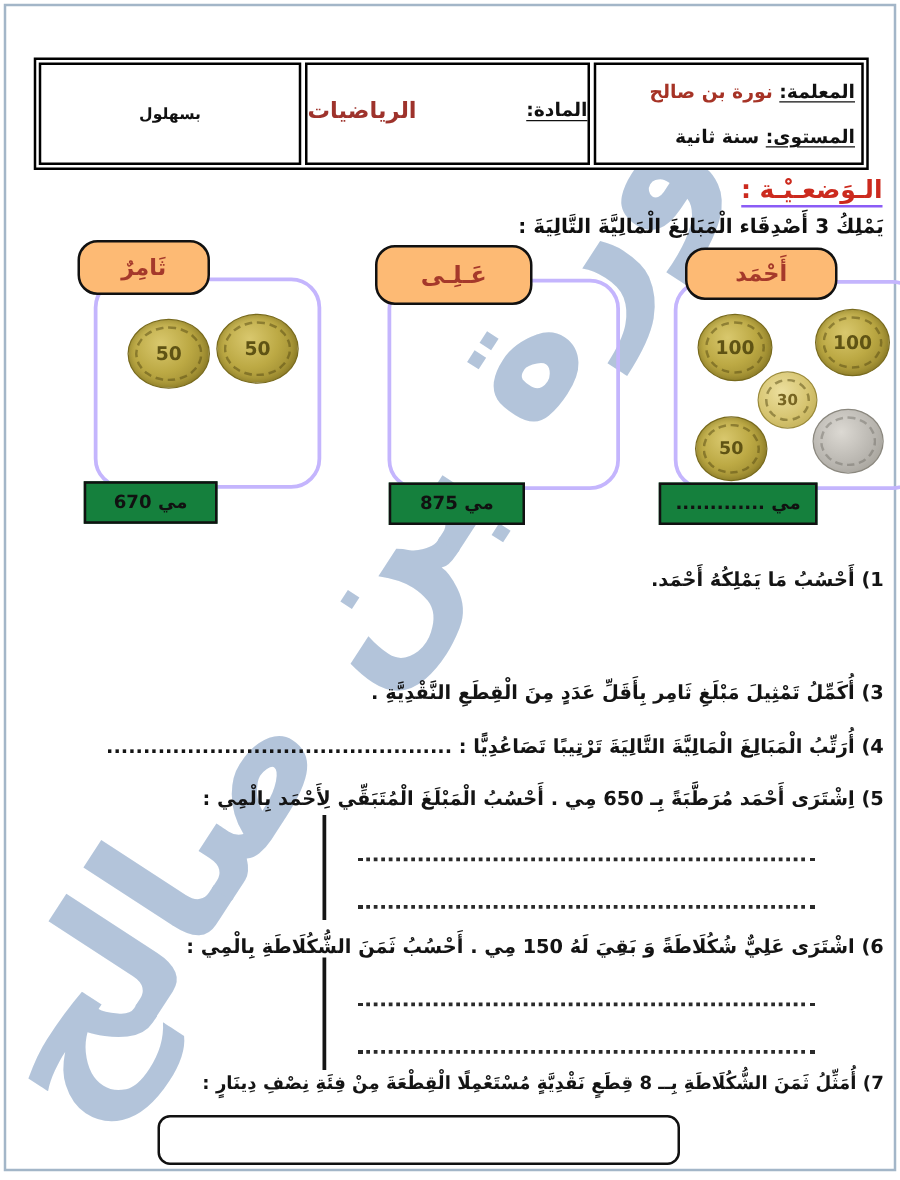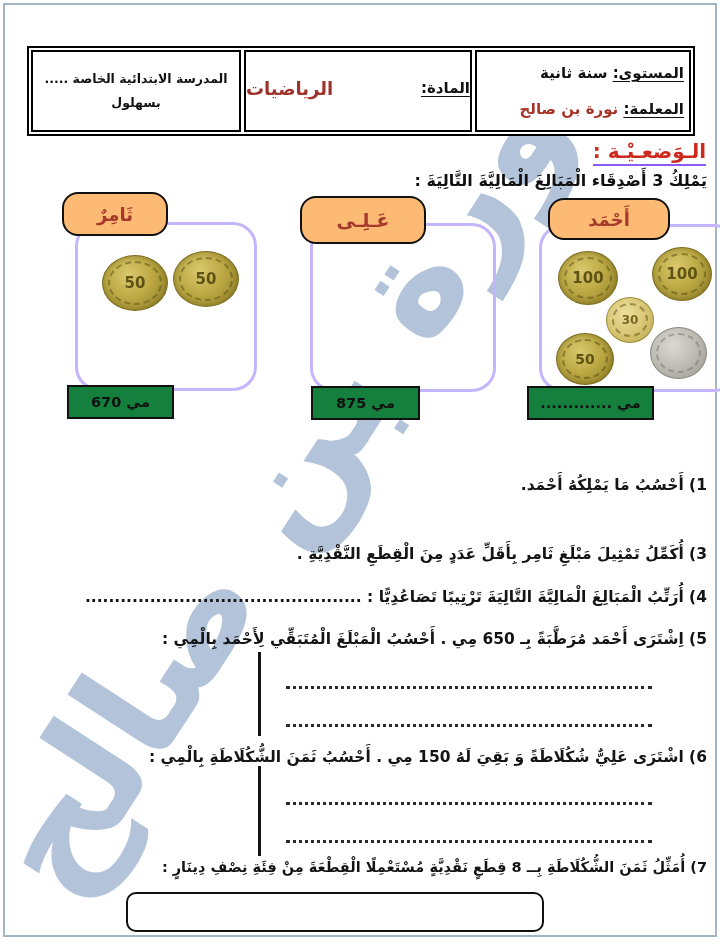--- a/index.html
+++ b/index.html
@@ -57,34 +57,33 @@
 
 <div class="page">
 
   <div class="watermark">نورة بن صالح</div>
 
   <div class="frame"></div>
 
   <div class="abs hdr">
     <div class="cell cell-teacher">
       <div>
+        <span class="u">المعلمة:</span>
+        <span class="red">نورة بن صالح</span>
+      </div>
+      <div>
         <span class="u">المستوى:</span>
         <span>سنة ثانية</span>
-      </div>
-      <div>
-        <span class="u">المعلمة:</span>
-        <span class="red">نورة بن صالح</span>
       </div>
     </div>
     <div class="cell cell-subject">
       <span class="u subject-label">المادة:</span>
       <span class="subject-value">الرياضيات</span>
     </div>
     <div class="cell cell-school">
-      <span>المدرسة الابتدائية الخاصة .....</span>
       <span>بسهلول</span>
     </div>
   </div>
 
   <div class="abs sit-title">الـوَضعـيْـة :</div>
   <div class="abs sit-intro">يَمْلِكُ 3 أَصْدِقَاء الْمَبَالِغَ الْمَالِيَّةَ التَّالِيَةَ :</div>
 
   <div class="abs friend-box" style="left:496px;top:224px;width:193px;height:162px;">
     <div class="coin brass" style="left:16px;top:24px;width:58px;height:52px;font-size:15px;">
         <span>100</span>
@@ -113,21 +112,21 @@
     <div class="coin brass" style="left:24px;top:30px;width:64px;height:54px;font-size:15px;">
         <span>50</span>
       </div>
     <div class="coin brass" style="left:95px;top:26px;width:64px;height:54px;font-size:15px;">
         <span>50</span>
       </div>
   </div>
   <div class="abs name-tag" style="left:62px;top:192px;width:102px;height:40px;font-size:18px;">ثَامِرٌ</div>
   <div class="abs amount" style="left:67px;top:385px;width:103px;height:30px;">670 مي</div>
 
-  <div class="abs q" style="top:476px;">1) أَحْسُبُ مَا يَمْلِكُهُ أَحْمَد.</div>
+  <div class="abs q" style="top:455px;">1) أَحْسُبُ مَا يَمْلِكُهُ أَحْمَد.</div>
   <div class="abs q" style="top:545px;">3) أُكَمِّلُ تَمْثِيلَ مَبْلَغِ ثَامِر بِأَقَلِّ عَدَدٍ مِنَ الْقِطَعِ النَّقْدِيَّةِ .</div>
   <div class="abs q" style="top:588px;">4) أُرَتِّبُ الْمَبَالِغَ الْمَالِيَّةَ التَّالِيَةَ تَرْتِيبًا تَصَاعُدِيًّا : ...............................................</div>
   <div class="abs q" style="top:630px;">5) اِشْتَرَى أَحْمَد مُرَطَّبَةً بِـ 650 مِي . أَحْسُبُ الْمَبْلَغَ الْمُتَبَقِّي لِأَحْمَد بِالْمِي :</div>
 
   <div class="abs vbar" style="left:258px;top:652px;height:84px;"></div>
   <div class="abs dotline" style="left:286px;top:686px;width:366px;"></div>
   <div class="abs dotline" style="left:286px;top:724px;width:366px;"></div>
 
   <div class="abs q" style="top:748px;">6) اشْتَرَى عَلِيٌّ شُكُلَاطَةً وَ بَقِيَ لَهُ 150 مِي . أَحْسُبُ ثَمَنَ الشُّكُلَاطَةِ بِالْمِي :</div>
 

